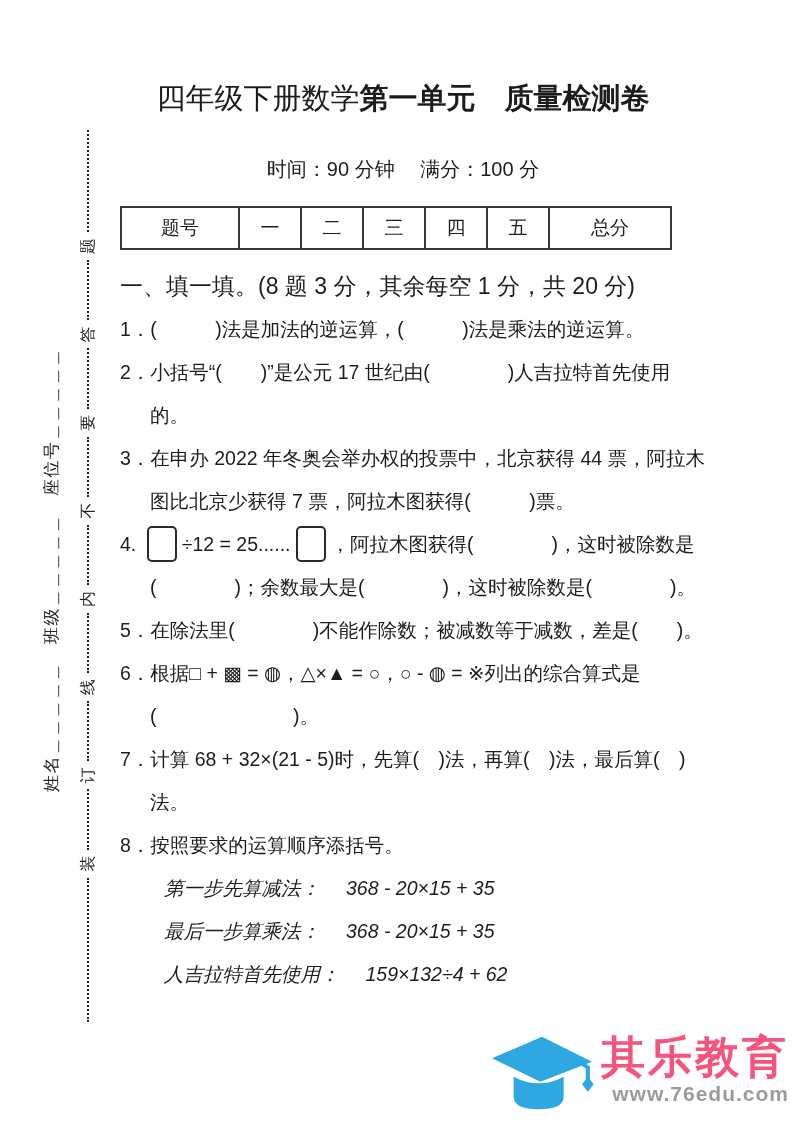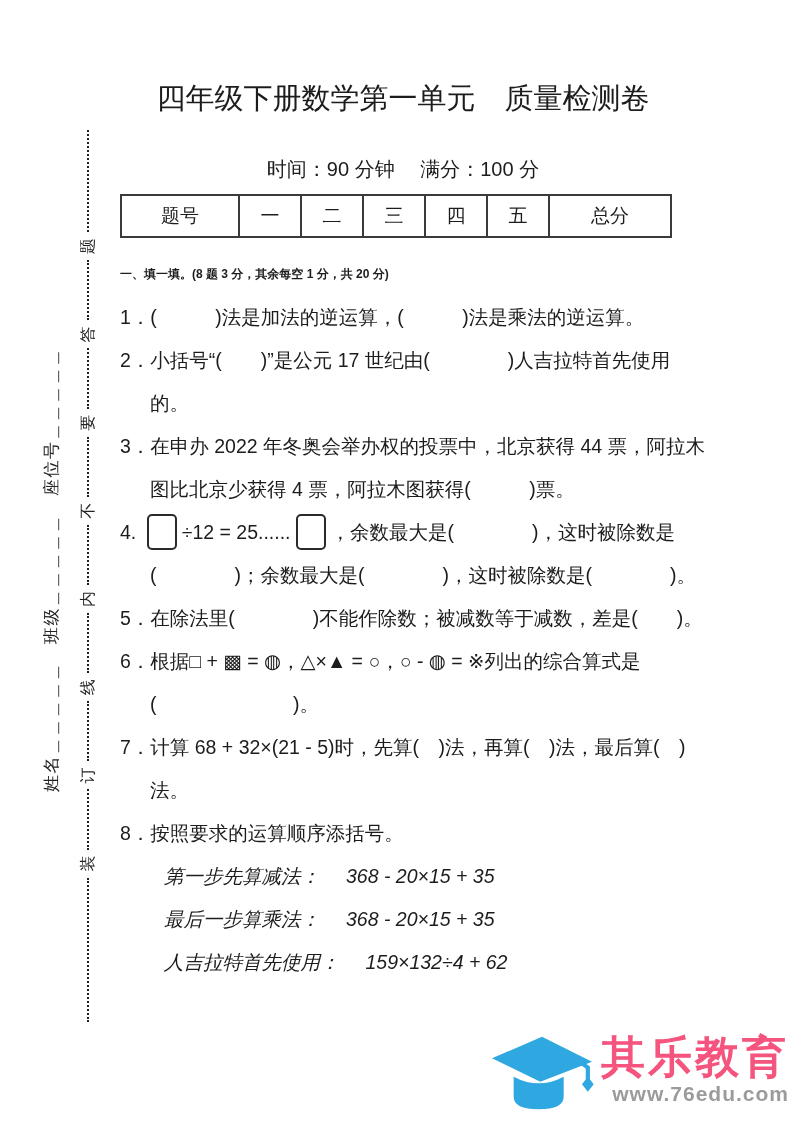--- a/index.html
+++ b/index.html
@@ -6,25 +6,25 @@
     --blue:#2fa7e0; --pink:#f4547d; --gray:#9b9b9b; --ink:#1c1c1c;
   }
   html,body{margin:0;padding:0;}
   body{
     width:793px;height:1122px;position:relative;background:#ffffff;
     font-family:"Liberation Sans","DejaVu Sans",sans-serif;color:var(--ink);
     overflow:hidden;
   }
   .main{position:absolute;left:120px;top:76px;width:566px;}
   .title{text-align:center;font-size:29px;line-height:44px;white-space:nowrap;font-weight:500;}
-  .title .bold{font-weight:400;}
+  .title .bold{font-weight:700;}
   .meta{text-align:center;font-size:20px;margin-top:36px;line-height:26px;}
-  table.score{border-collapse:collapse;margin-top:12px;width:550px;font-size:19px;table-layout:fixed;}
+  table.score{border-collapse:collapse;margin-top:24px;width:550px;font-size:19px;table-layout:fixed;}
   table.score td{border:2px solid #3a3a3a;height:40px;text-align:center;padding:0;}
-  .heading{font-size:12px;font-weight:bold;margin-top:14px;line-height:44px;white-space:nowrap;}
+  .heading{font-size:23px;font-weight:normal;margin-top:14px;line-height:44px;white-space:nowrap;}
   .line{font-size:19.5px;line-height:43px;white-space:nowrap;}
   .ind1{padding-left:30px;}
   .sub{padding-left:44px;display:flex;font-style:italic;}
   .sub .expr{margin-left:26px;text-align:right;}
   .wbox{display:inline-block;width:26px;height:32px;border:2px solid #2a2a2a;border-radius:5px;
         vertical-align:middle;margin:0 5px 4px 5px;background:#fff;}
   
   .side-labels{
     position:absolute;left:40px;top:792px;transform:rotate(-90deg);transform-origin:0 0;
     font-size:17px;white-space:nowrap;letter-spacing:1.5px;color:#222;
@@ -102,25 +102,25 @@
     </tr>
   </tbody>
     </table>
 
   <div class="heading">一、填一填。(8 题 3 分，其余每空 1 分，共 20 分)</div>
 
   <div class="line">1．(　　　)法是加法的逆运算，(　　　)法是乘法的逆运算。</div>
   <div class="line">2．小括号“(　　)”是公元 17 世纪由(　　　　)人吉拉特首先使用</div>
   <div class="line ind1">的。</div>
   <div class="line">3．在申办 2022 年冬奥会举办权的投票中，北京获得 44 票，阿拉木</div>
-  <div class="line ind1">图比北京少获得 4 票，阿拉木图获得(　　　)票。</div>
+  <div class="line ind1">图比北京少获得 7 票，阿拉木图获得(　　　)票。</div>
 
   <div class="line">
     <span>4.</span>
-    <span class="wbox"></span><span>÷12 = 25......</span><span class="wbox"></span><span>，余数最大是(　　　　)，这时被除数是</span>
+    <span class="wbox"></span><span>÷12 = 25......</span><span class="wbox"></span><span>，阿拉木图获得(　　　　)，这时被除数是</span>
   </div>
   <div class="line ind1">(　　　　)；余数最大是(　　　　)，这时被除数是(　　　　)。</div>
 
   <div class="line">5．在除法里(　　　　)不能作除数；被减数等于减数，差是(　　)。</div>
   <div class="line">6．根据□ + ▩ = ◍，△×▲ = ○，○ - ◍ = ※列出的综合算式是</div>
   <div class="line ind1">(　　　　　　　)。</div>
   <div class="line">7．计算 68 + 32×(21 - 5)时，先算(　)法，再算(　)法，最后算(　)</div>
   <div class="line ind1">法。</div>
   <div class="line">8．按照要求的运算顺序添括号。</div>
 

